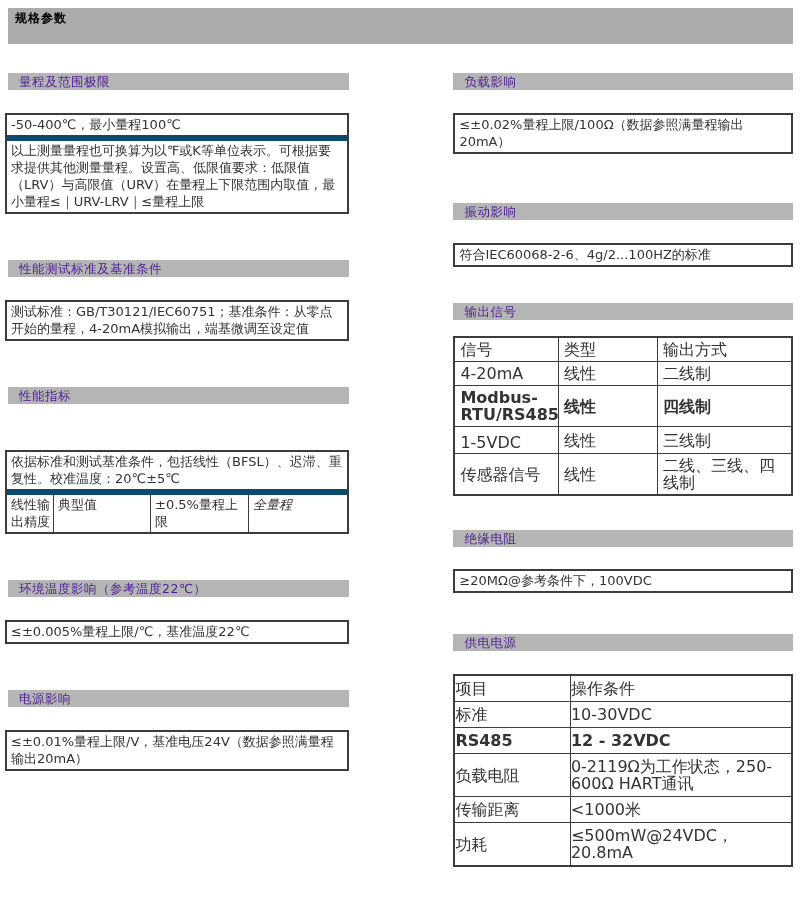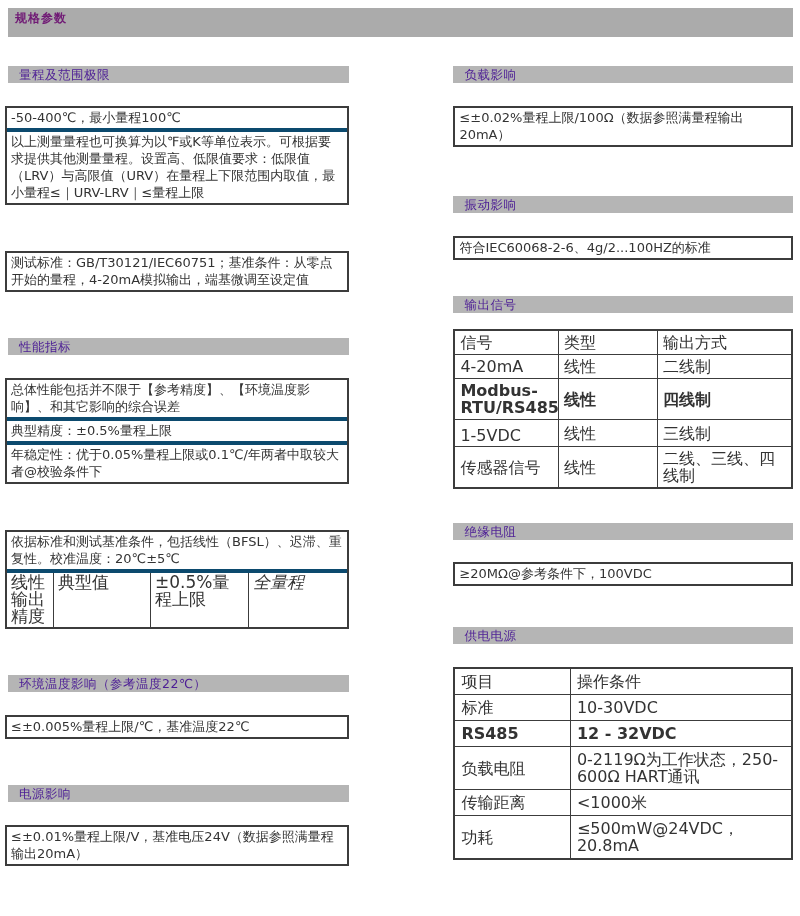--- a/index.html
+++ b/index.html
@@ -8,23 +8,23 @@
     width: 800px; height: 916px;
     background: #ffffff;
     font-family: "DejaVu Sans", "Liberation Sans", sans-serif;
     color: #333333;
     overflow: hidden;
   }
   .page { padding: 8px 7px 0 5px; }
 
   .title-bar {
     margin-left: 3px;
-    height: 29px;
+    height: 36px;
     background: #ababab;
-    color: #701a75;
+    color: #000000;
     font-size: 12px;
     font-weight: bold;
     line-height: 20px;
     padding-left: 7px;
     letter-spacing: 1px;
   }
 
   .columns { display: flex; margin-top: 29px; }
   .col-left  { width: 361px; }
   .col-right { width: 356px; margin-left: 104px; }
@@ -52,26 +52,26 @@
   .mb-34 { margin-bottom: 34px !important; }
   .mb-41 { margin-bottom: 41px !important; }
 
   .box { border: 2px solid #3c3c3c; background: #ffffff; }
   .box .row {
     padding: 1px 4px 2px 4px;
     font-size: 13px;
     line-height: 17px;
   }
   .box .row + .row,
-  .acc-grid { border-top: 4px solid #0c4a6e; }
+  .acc-grid { border-top: 6px solid #0c4a6e; }
 
   .acc-grid { display: flex; align-items: stretch; }
   .acc-cell {
     padding: 1px 3px 2px 4px;
-    font-size: 17px;
+    font-size: 13px;
     line-height: 17px;
   }
   .acc-cell + .acc-cell { border-left: 1px solid #3c3c3c; }
   .acc-c0 { width: 46px; }
   .acc-c1 { width: 97px; }
   .acc-c2 { width: 98px; }
   .acc-c3 { flex: 1; font-style: italic; }
 
   table.tbl {
     width: 100%;
@@ -82,21 +82,21 @@
   table.tbl th, table.tbl td {
     border: 1px solid #3c3c3c;
     font-size: 16px;
     font-weight: 400;
     line-height: 17px;
     text-align: left;
     vertical-align: middle;
     padding: 3px 5px;
     overflow: hidden;
   }
-  table.tbl-power th, table.tbl-power td { padding: 4px 6px; }
+  table.tbl-power th, table.tbl-power td { padding: 4px 0; }
   table.tbl tr.bold th, table.tbl tr.bold td { font-weight: 700; }
   .w-c0 { width: 104px; } .w-c1 { width: 99px; }
   .w-p0 { width: 116px; }
 </style>
 </head>
 <body>
 
 <div class="page">
 
   <div class="title-bar">规格参数</div>
@@ -107,32 +107,28 @@
 
       <div class="sec">
         <div class="sec-header">量程及范围极限</div>
         <div class="box">
           <div class="row">-50-400℃，最小量程100℃</div>
           <div class="row">以上测量量程也可换算为以℉或K等单位表示。可根据要求提供其他测量量程。设置高、低限值要求：低限值（LRV）与高限值（URV）在量程上下限范围内取值，最小量程≤｜URV-LRV｜≤量程上限</div>
         </div>
       </div>
 
       <div class="sec">
+        <div class="sec-header">性能测试标准及基准条件</div>
         <div class="box">
           <div class="row">测试标准：GB/T30121/IEC60751；基准条件：从零点开始的量程，4-20mA模拟输出，端基微调至设定值</div>
         </div>
       </div>
 
       <div class="sec">
         <div class="sec-header">性能指标</div>
-        <div class="box">
-          <div class="row">总体性能包括并不限于【参考精度】、【环境温度影响】、和其它影响的综合误差</div>
-          <div class="row">典型精度：±0.5%量程上限</div>
-          <div class="row">年稳定性：优于0.05%量程上限或0.1℃/年两者中取较大者@校验条件下</div>
-        </div>
       </div>
 
       <div class="sec">
         <div class="box">
           <div class="row">依据标准和测试基准条件，包括线性（BFSL）、迟滞、重复性。校准温度：20℃±5℃</div>
           <div class="acc-grid">
             <div class="acc-cell acc-c0">线性输出精度</div>
             <div class="acc-cell acc-c1">典型值</div>
             <div class="acc-cell acc-c2">±0.5%量程上限</div>
             <div class="acc-cell acc-c3">全量程</div>

